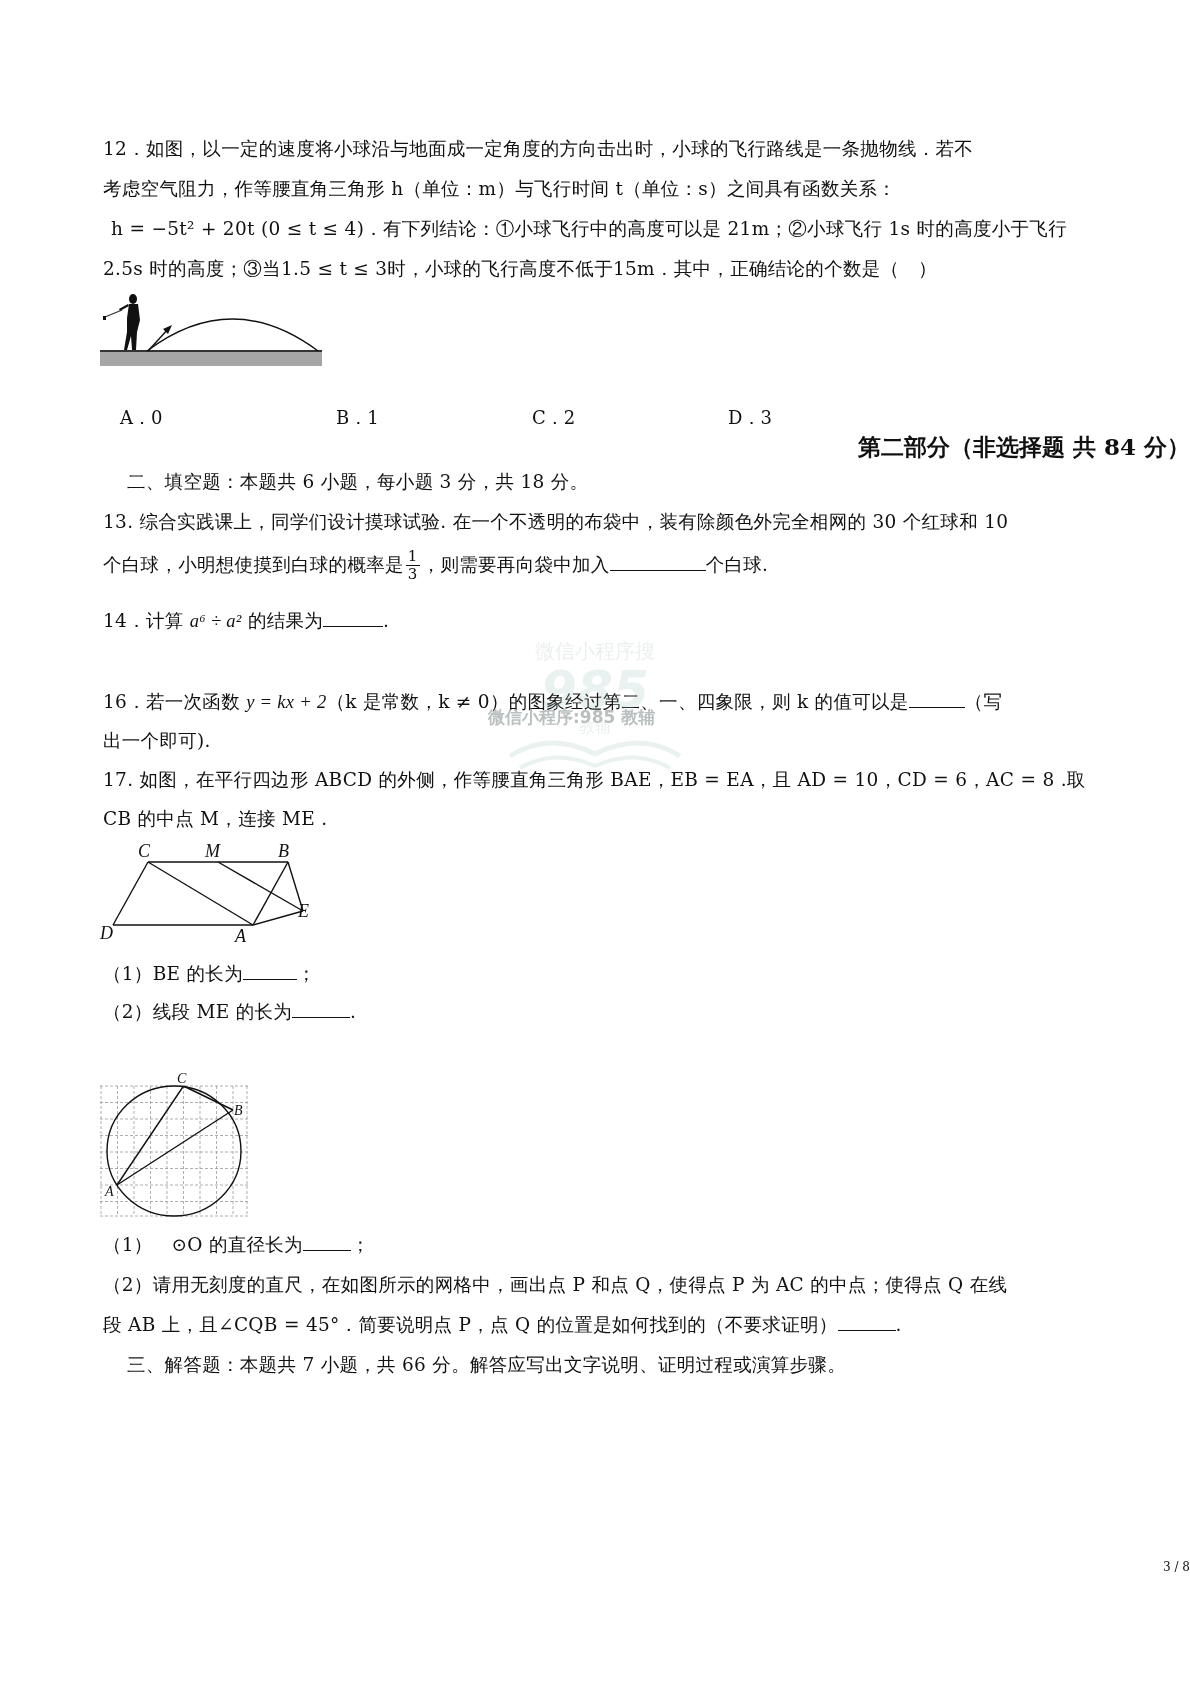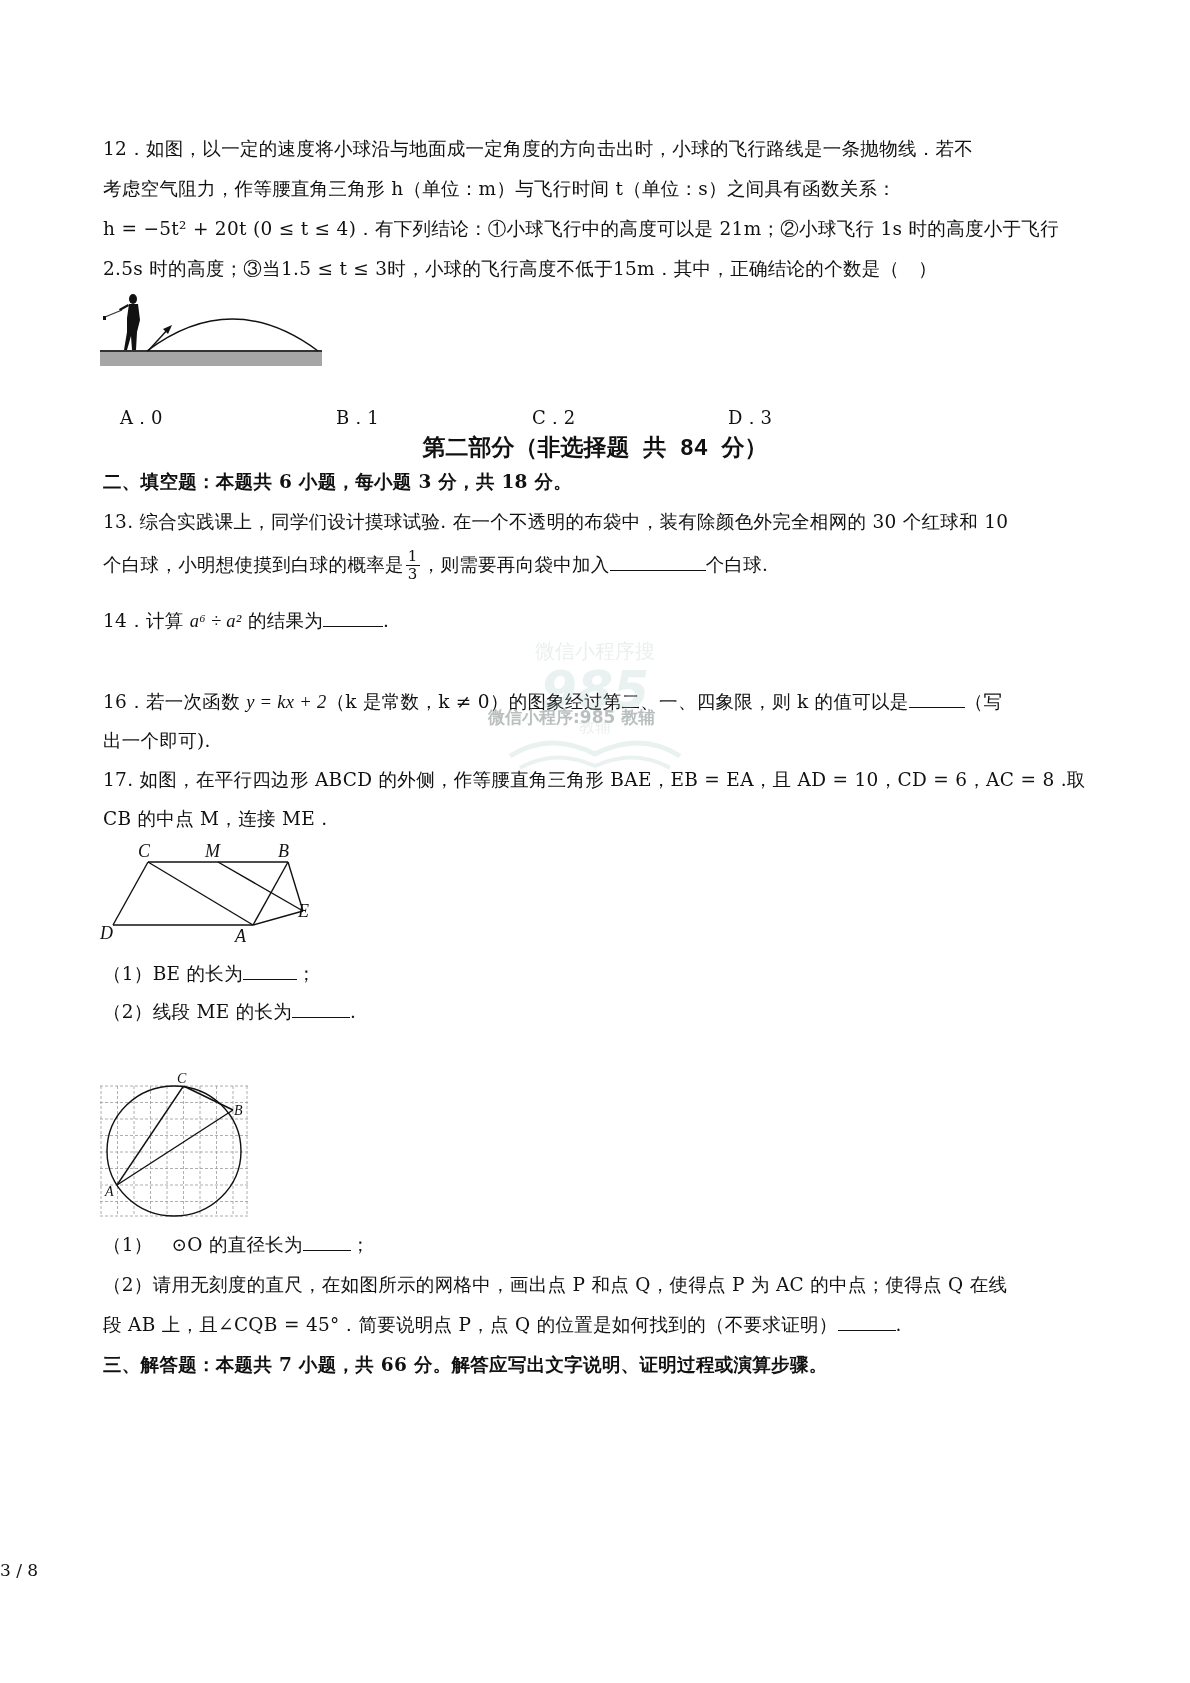--- a/index.html
+++ b/index.html
@@ -1,41 +1,41 @@
 <!DOCTYPE html>
 <html><head>
 <meta charset="utf-8">
 <style>
   html, body { margin: 0; padding: 0; background: #ffffff; }
   body { width: 1190px; height: 1683px; position: relative; overflow: hidden;
          font-family: "DejaVu Serif", "Liberation Serif", serif; color: #111; }
   .page { position: absolute; left: 0; top: 0; width: 1190px; height: 1683px; padding-left: 28px; }
   .line { position: absolute; left: 103px; font-size: 18.5px; white-space: nowrap; letter-spacing: 0.3px; }
-  .bold { font-weight: bold; }
-  .heading { position: absolute; left: 0; width: 1190px; text-align: center; font-size: 23px; font-weight: bold; top: 447px; font-family: Liberation Mono, monospace; }
+  .bold { font-weight: normal; margin-left: 24px; }
+  .heading { position: absolute; left: 0; width: 1190px; text-align: right; font-size: 23px; font-weight: bold; top: 447px; }
   i.m { font-family: "Liberation Serif", serif; font-style: italic; }
   .blank { display: inline-block; border-bottom: 1.6px solid #111; height: 18px; vertical-align: baseline; }
   .frac { display: inline-block; vertical-align: middle; text-align: center; font-size: 15px; line-height: 17px; margin: 0 2px; }
   .frac span { display: block; }
   .frac .num { border-bottom: 1px solid #111; padding: 0 2px; }
   .opts { position: absolute; top: 406px; left: 0; width: 1190px; font-size: 18px; }
   .opt { position: absolute; }
-  .footer { position: absolute; top: 1560px; left: 0; width: 1190px; text-align: left; font-size: 17px; }
+  .footer { position: absolute; top: 1560px; left: 0; width: 1190px; text-align: right; font-size: 12px; }
   .watermark { position: absolute; left: 490px; top: 636px; width: 210px; height: 140px; opacity: 0.22; pointer-events: none; }
   .wm-text { position: absolute; left: 488px; top: 758px; font-size: 17px; color: #b9bfbf; font-family: "DejaVu Sans", sans-serif; white-space: nowrap; }
   svg.fig { position: absolute; }
 </style>
 </head>
 <body>
 
 <div class="page">
 
   <div class="line" style="top:136px;">12．如图，以一定的速度将小球沿与地面成一定角度的方向击出时，小球的飞行路线是一条抛物线．若不</div>
   <div class="line" style="top:176px;">考虑空气阻力，作等腰直角三角形 h（单位：m）与飞行时间 t（单位：s）之间具有函数关系：</div>
-  <div class="line" style="top:216px;">h = −5t² + 20t (0 ≤ t ≤ 4)．有下列结论：①小球飞行中的高度可以是 21m；②小球飞行 1s 时的高度小于飞行</div>
+  <div class="line" style="top:216px;margin-left:8px;">h = −5t² + 20t (0 ≤ t ≤ 4)．有下列结论：①小球飞行中的高度可以是 21m；②小球飞行 1s 时的高度小于飞行</div>
   <div class="line" style="top:256px;">2.5s 时的高度；③当1.5 ≤ t ≤ 3时，小球的飞行高度不低于15m．其中，正确结论的个数是（　）</div>
 
   <svg class="fig" style="left:100px;top:292px;" width="222" height="76" viewBox="0 0 222 76">
     <rect x="0" y="59" width="222" height="15" fill="#a6a6a6"></rect>
     <line x1="0" y1="59" x2="222" y2="59" stroke="#333" stroke-width="2"></line>
 
     <g fill="#111">
       <ellipse cx="33" cy="7" rx="4" ry="5"></ellipse>
       <path d="M29 12 L38 12 L40 28 L37 40 L36 58 L32 58 L31 44 L27 58 L24 58 L27 40 L27 26 Z"></path>
       <path d="M29 14 L20 19 L19 17 L28 12 Z"></path>

